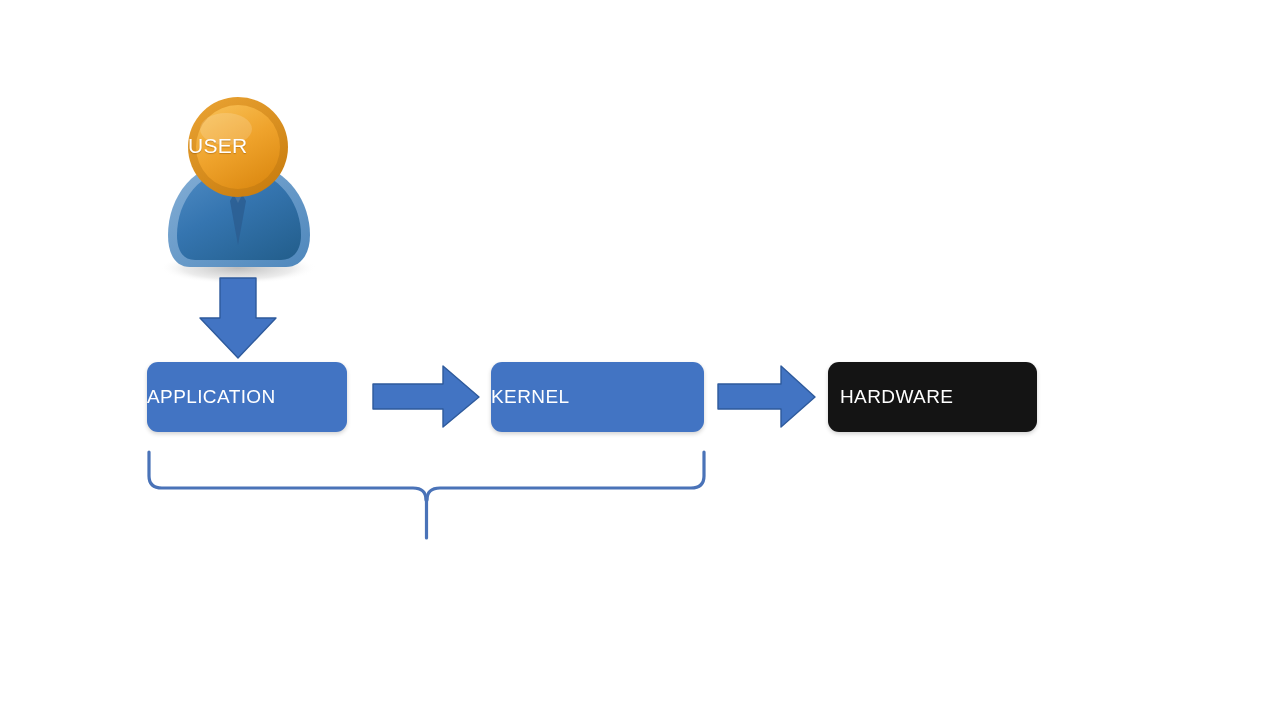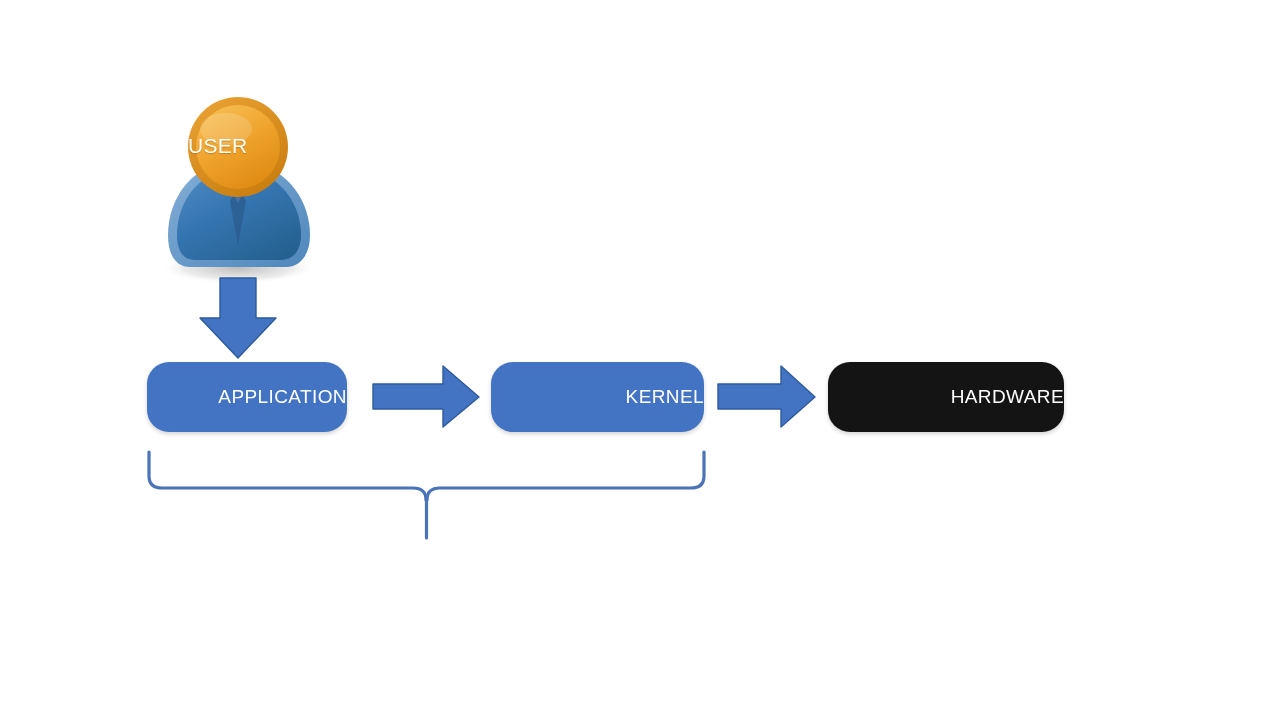--- a/index.html
+++ b/index.html
@@ -45,22 +45,22 @@
     letter-spacing: 0.3px;
     text-shadow: 0 1px 1px rgba(140,80,0,0.45);
     pointer-events: none;
   }
 
   
   .node-box {
     position: absolute;
     display: flex;
     align-items: center;
-    justify-content: flex-end;
-    border-radius: 22px;
+    justify-content: flex-start;
+    border-radius: 11px;
     color: #ffffff;
     font-size: 19px;
     letter-spacing: 0.4px;
     font-family: "Liberation Sans", sans-serif;
     box-shadow: 0 2px 4px rgba(0,0,0,0.18);
   }
   .node-application {
     left: 147px;
     top: 362px;
     width: 200px;
@@ -70,23 +70,24 @@
   .node-kernel {
     left: 491px;
     top: 362px;
     width: 213px;
     height: 70px;
     background: #4274C3;
   }
   .node-hardware {
     left: 828px;
     top: 362px;
-    width: 236px;
+    width: 197px;
     height: 70px;
     background: #141414;
+    padding-left: 12px;
   }
 
   
   .os-caption {
     position: absolute;
     left: 280px;
     top: 544px;
     width: 294px;
     text-align: center;
     color: #111111;

